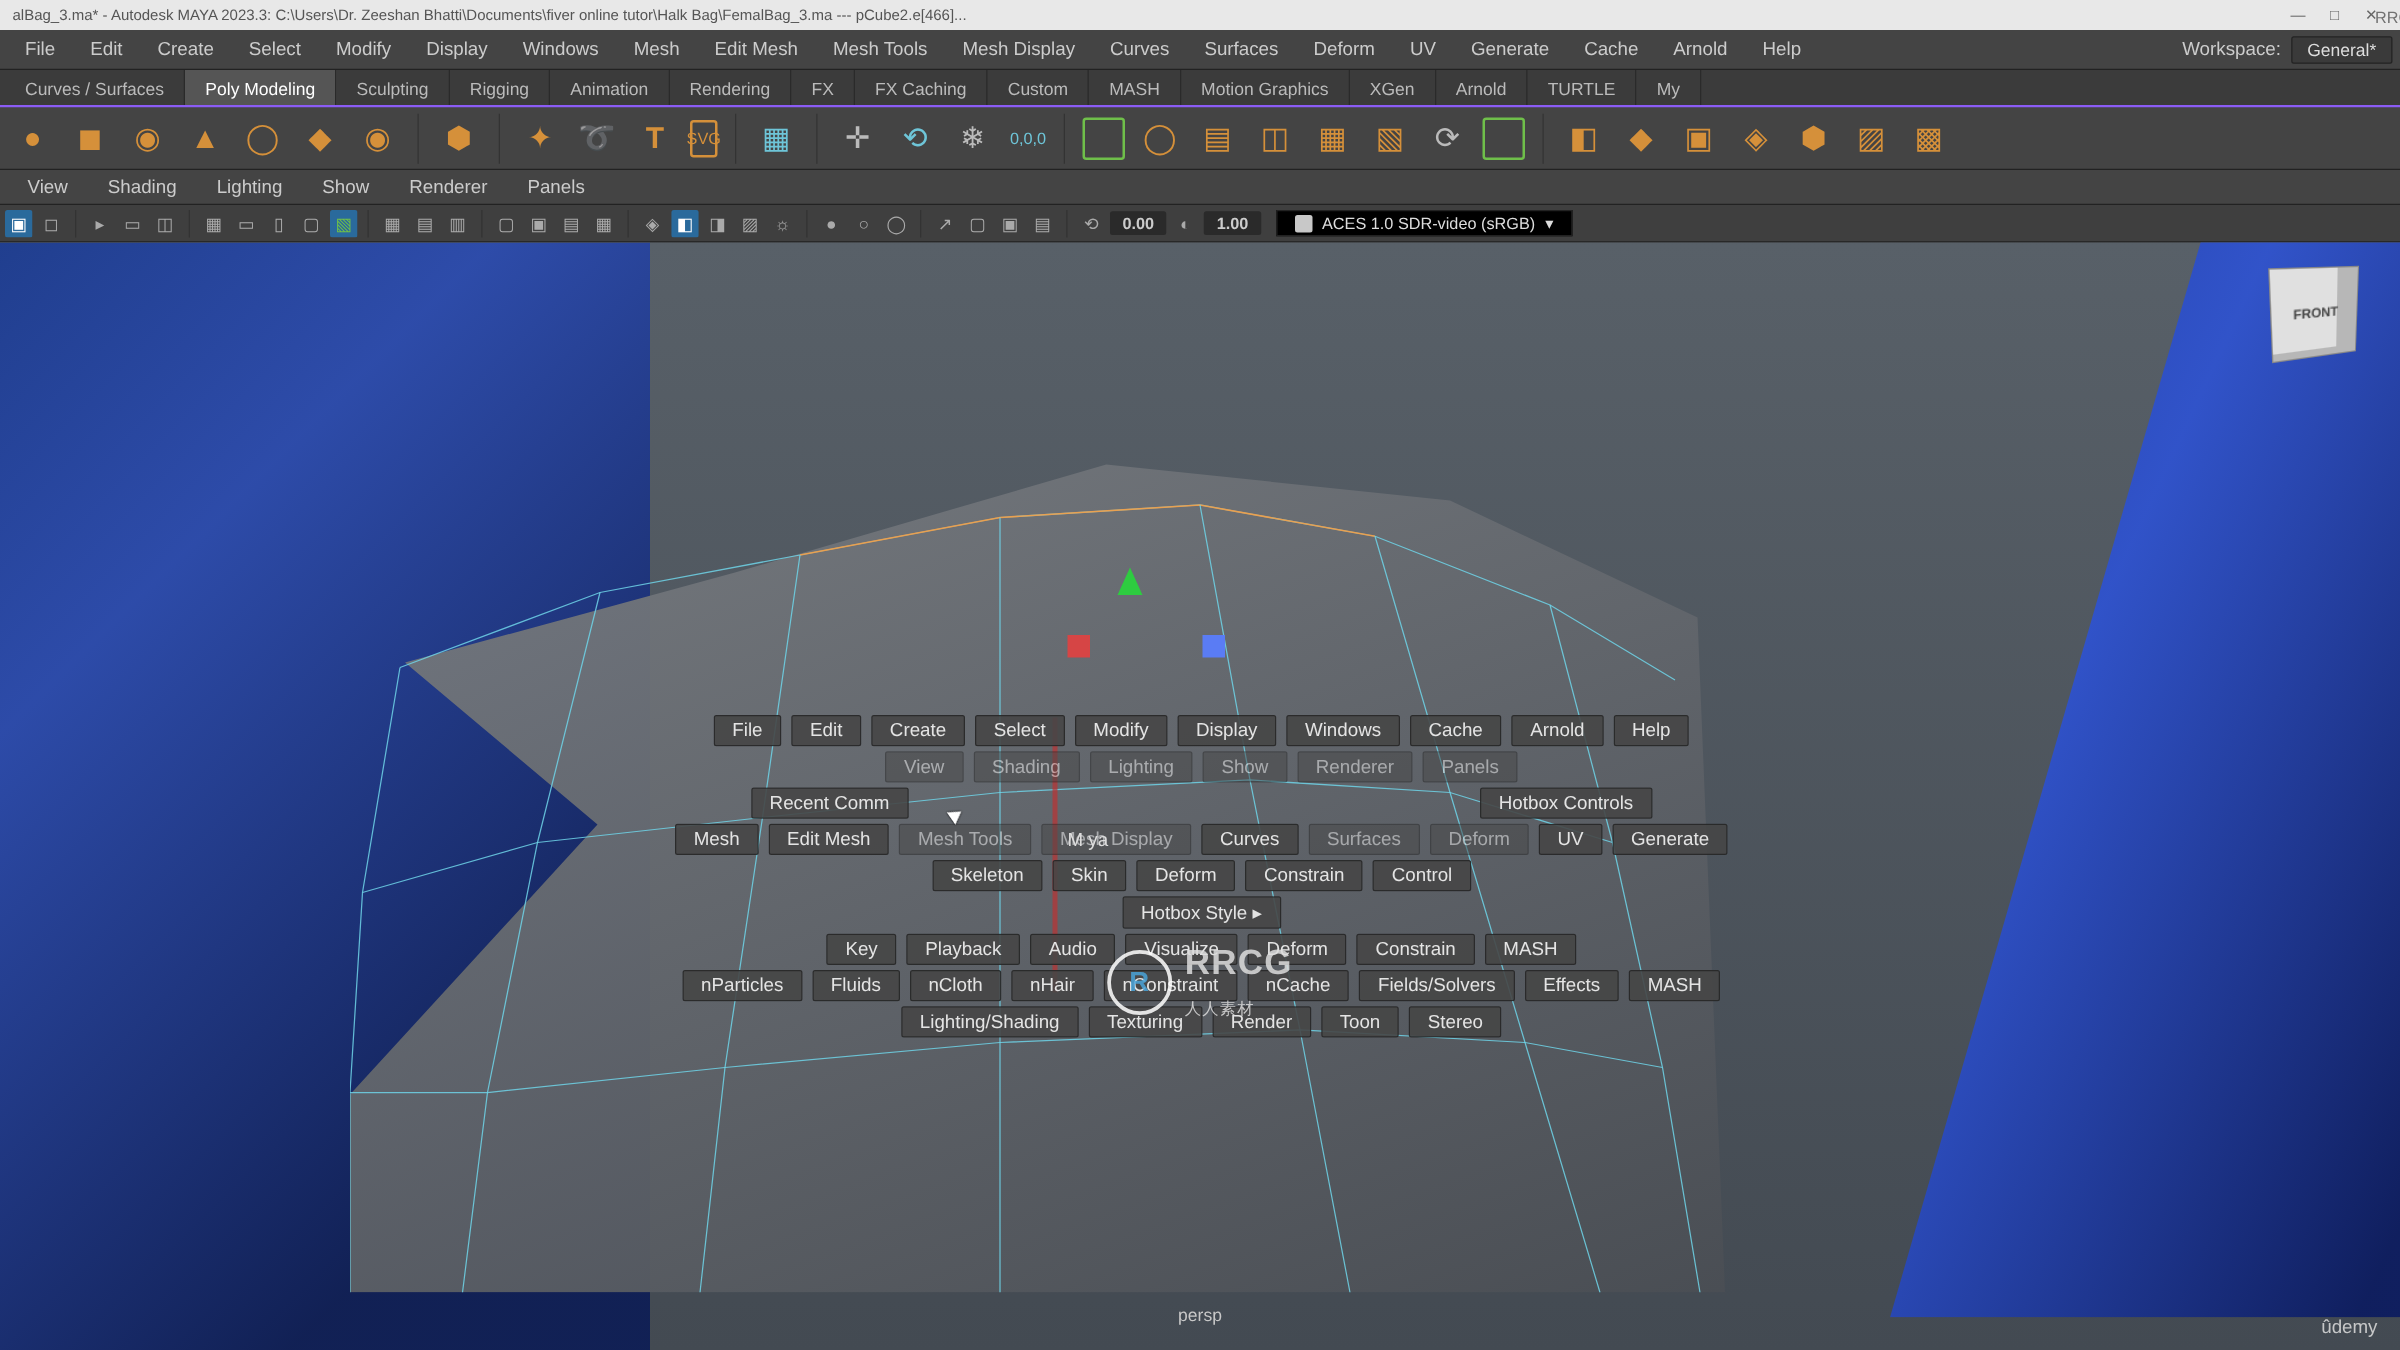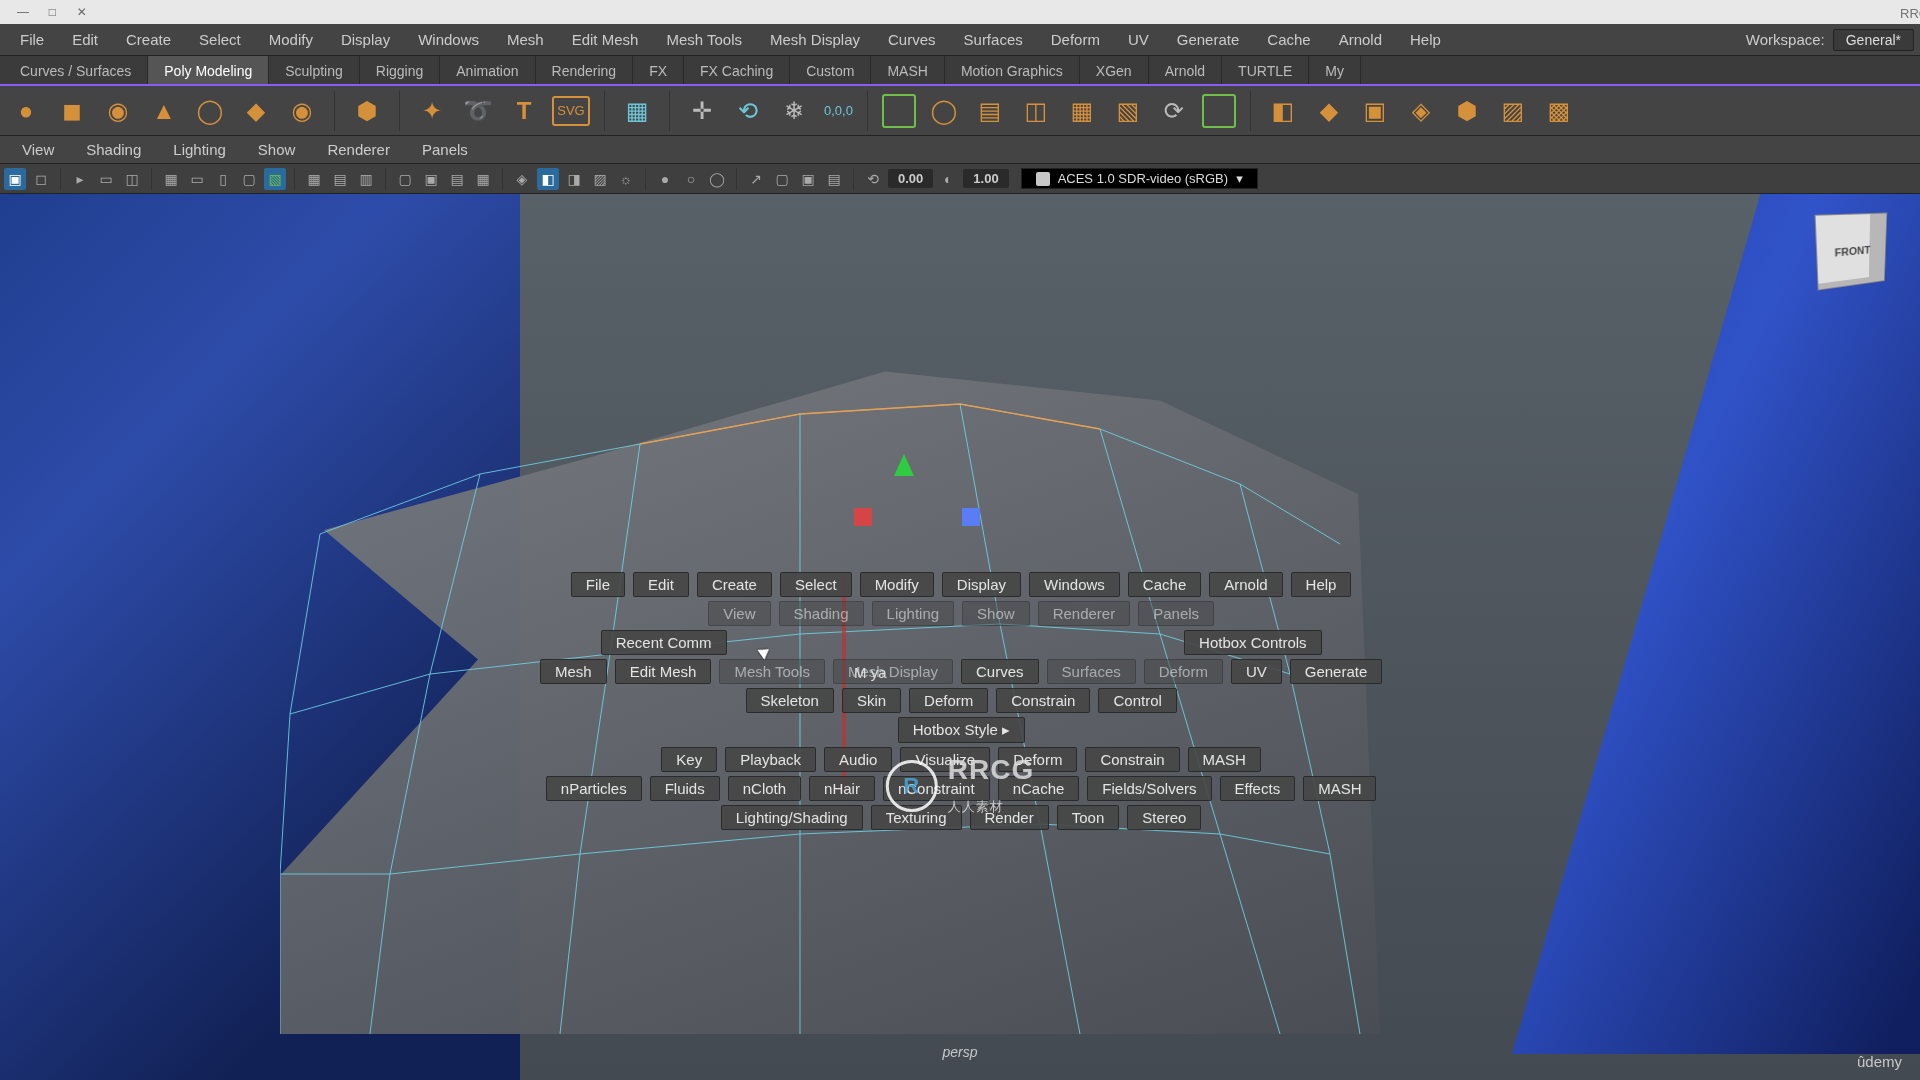--- a/index.html
+++ b/index.html
@@ -58,21 +58,21 @@
   .gizmo { position: absolute; left: 890px; top: 260px; pointer-events: none; }
   .gizmo .arrow-y { width: 0; height: 0; border-left: 10px solid transparent; border-right: 10px solid transparent; border-bottom: 22px solid #2ecc40; position: absolute; left: 4px; top: 0; }
   .gizmo .handle-x { width: 18px; height: 18px; background: #d64545; position: absolute; left: -36px; top: 54px; }
   .gizmo .handle-z { width: 18px; height: 18px; background: #5a7cf4; position: absolute; left: 72px; top: 54px; }
 
   .viewcube { position: absolute; right: 30px; top: 20px; width: 74px; height: 74px; background: #e0e0e0;
               border: 1px solid #888; display: flex; align-items: center; justify-content: center;
               color: #444; font-size: 11px; font-weight: 600; transform: perspective(220px) rotateX(-14deg) rotateY(20deg);
               box-shadow: inset -18px -6px 0 rgba(0,0,0,.18); }
 
-  .persp-label { position: absolute; left: 50%; bottom: 20px; transform: translateX(-50%); color: #c8c8c8; font-size: 14px; font-style: italic; }
+  .persp-label { position: absolute; left: 50%; bottom: 20px; transform: translateX(-50%); color: #c8c8c8; font-size: 14px; }
   .watermark { position: absolute; left: 50%; top: 560px; transform: translateX(-50%); color: #ddd; font-size: 28px; font-weight: 700; letter-spacing: 1px; opacity: .85; display:flex; align-items:center; gap:10px; }
   .watermark .circ { width: 52px; height: 52px; border: 3px solid #fff; border-radius: 50%; display:flex; align-items:center; justify-content:center; color:#4aa3d8; font-size:22px; }
   .udemy { position: absolute; right: 18px; bottom: 10px; color: #ddd; font-size: 15px; opacity: .85; }
 
   
   .hotbox { position: absolute; left: 540px; top: 378px; display: flex; flex-direction: column; gap: 4px; }
   .hb-row { display: flex; justify-content: center; gap: 8px; }
   .hb-item { background: rgba(70,70,70,.9); color: #e4e4e4; font-size: 15px; padding: 3px 14px; border: 1px solid rgba(0,0,0,.4); border-radius: 2px; white-space: nowrap; }
   .hb-item.faded { opacity: .55; }
 
@@ -86,20 +86,21 @@
   .cursor { position: absolute; left: 760px; top: 452px; width: 0; height: 0;
             border-left: 10px solid #fff; border-top: 6px solid transparent; border-bottom: 6px solid transparent;
             transform: rotate(-35deg); filter: drop-shadow(0 0 1px #000); }
 
   .corner-tl { position: absolute; top: 0; right: 0; color: #cfcfcf; font-size: 13px; opacity: .9; padding: 2px 6px; }
 </style>
 </head>
 <body>
 
 <div class="title-bar">
+  <span>alBag_3.ma* - Autodesk MAYA 2023.3: C:\Users\Dr. Zeeshan Bhatti\Documents\fiver online tutor\Halk Bag\FemalBag_3.ma   ---   pCube2.e[466]...</span>
   <div class="title-controls">
     <span class="corner-tl">RRCG.cn</span>
     <span>—</span>
     <span>□</span>
     <span>✕</span>
   </div>
 </div>
 
 <div class="main-menu">
   <div class="mitem">File</div>
@@ -152,21 +153,21 @@
   <div class="shelf-icon">▲</div>
   <div class="shelf-icon">◯</div>
   <div class="shelf-icon">◆</div>
   <div class="shelf-icon">◉</div>
   <div class="shelf-sep"></div>
   <div class="shelf-icon">⬢</div>
   <div class="shelf-sep"></div>
   <div class="shelf-icon">✦</div>
   <div class="shelf-icon">➰</div>
   <div class="shelf-icon" style="font-weight:700">T</div>
-  <div class="shelf-icon" style="font-size:13px;border:2px solid #d5903a;border-radius:3px;width:38px;height:30px">SVG</div>
+  <div class="shelf-icon" style="font-size:13px;border:2px solid #d5903a;border-radius:3px;width:22px;height:30px">SVG</div>
   <div class="shelf-sep"></div>
   <div class="shelf-icon" style="color:#6ec5d8">▦</div>
   <div class="shelf-sep"></div>
   <div class="shelf-icon" style="color:#bbb">✛</div>
   <div class="shelf-icon" style="color:#6ec5d8">⟲</div>
   <div class="shelf-icon" style="color:#bbb">❄</div>
   <span class="snap-coords">0,0,0</span>
   <div class="shelf-sep"></div>
   <div class="icon-green-box"></div>
   <div class="shelf-icon" style="color:#d5903a">◯</div>

